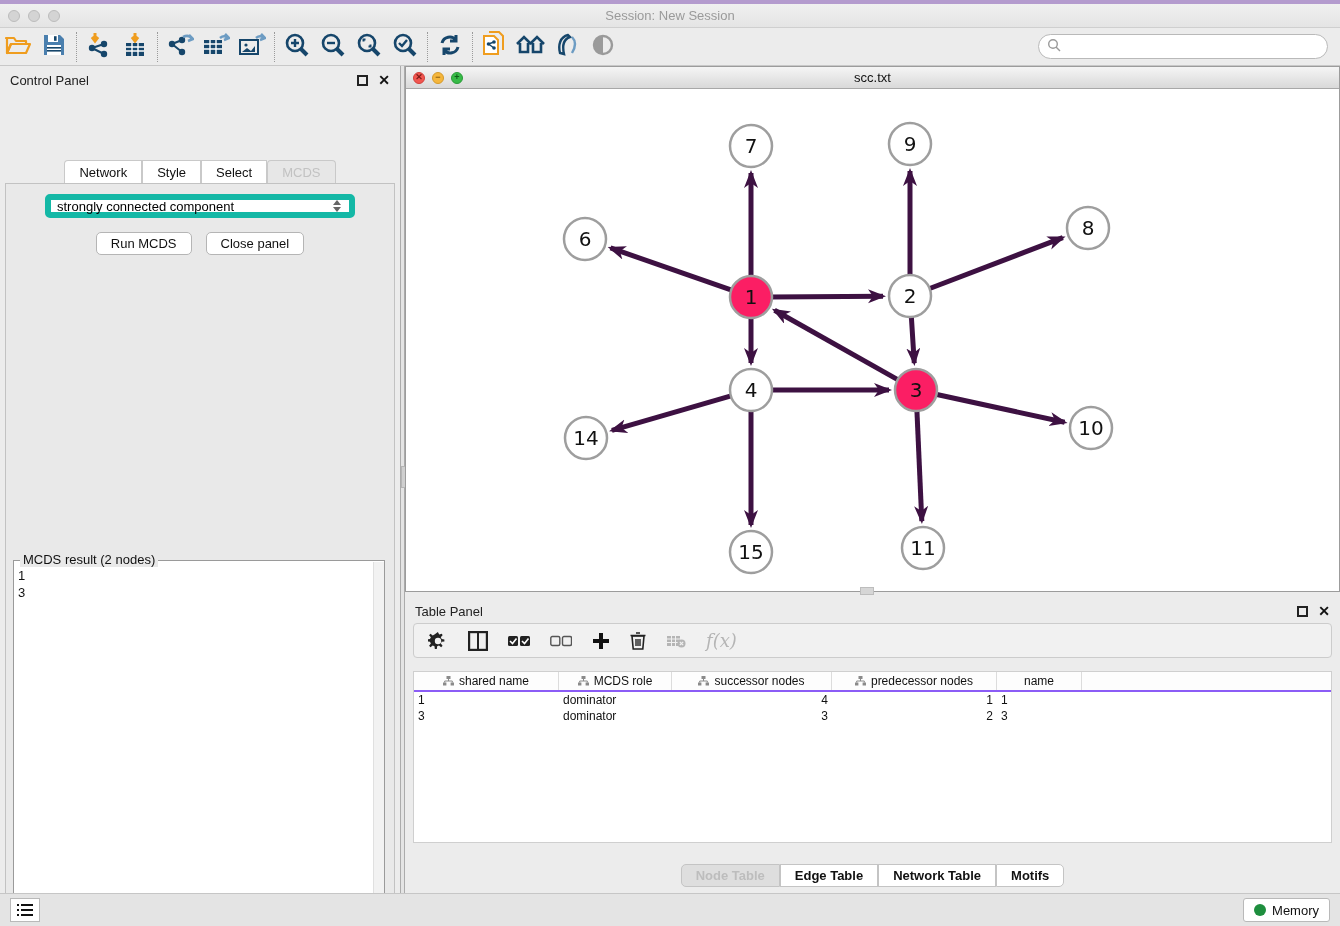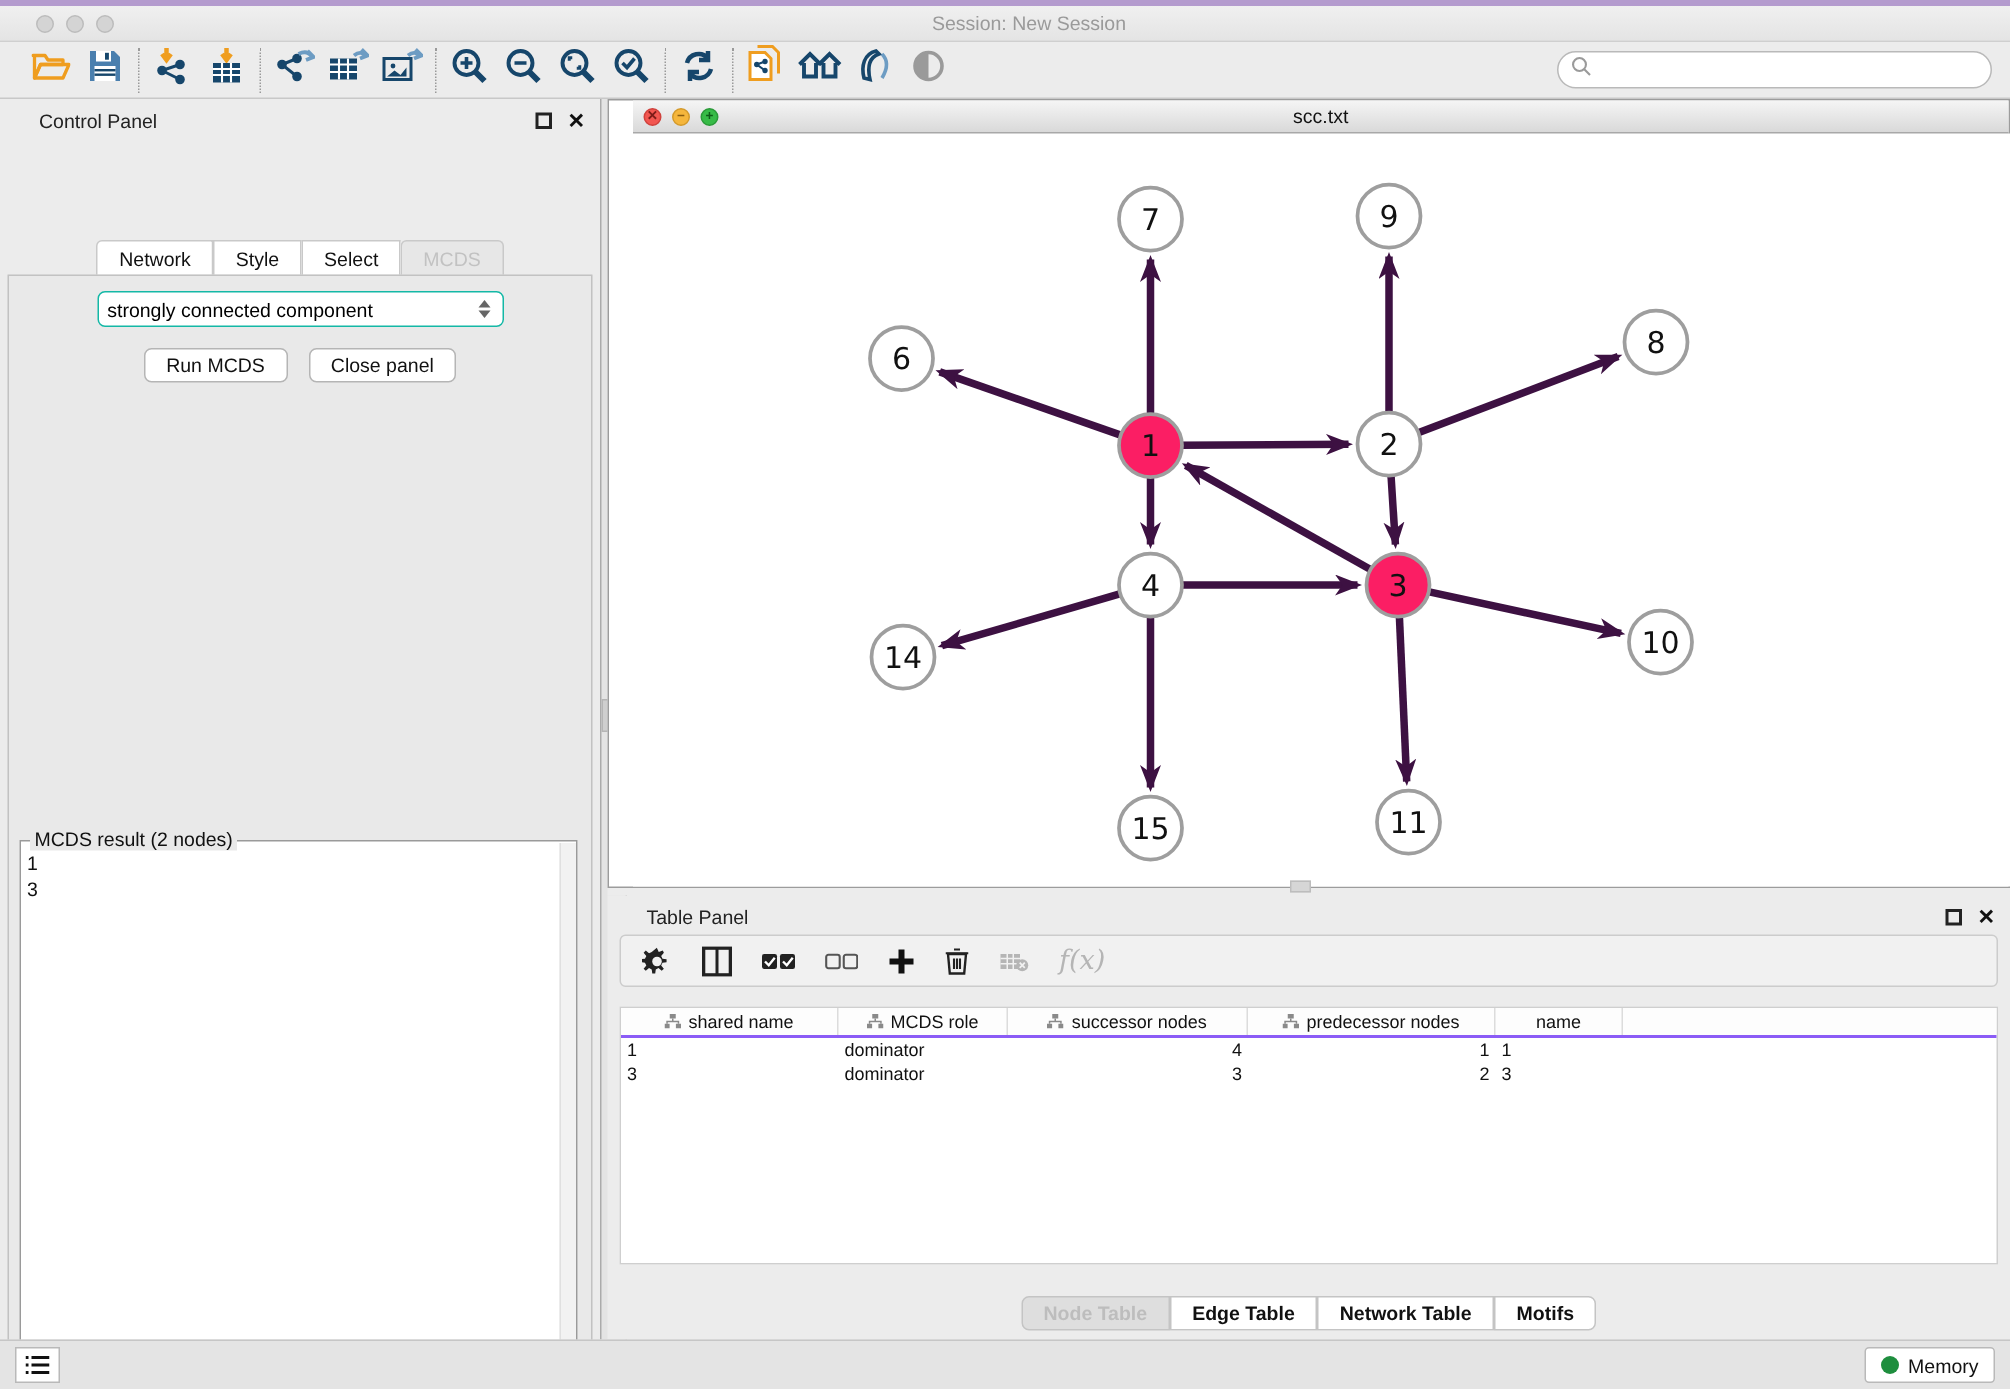--- a/index.html
+++ b/index.html
@@ -1,18 +1,18 @@
 <!DOCTYPE html>
 <html><head>
 <meta charset="utf-8">
 <style>
   * { margin:0; padding:0; box-sizing:border-box; }
   html,body { width:1340px; height:926px; overflow:hidden;
     font-family:"Liberation Sans", sans-serif; background:#ececec; }
-  .abs { position:absolute;padding-left:16px; }
+  .abs { position:absolute; }
 
   
   #top-strip { left:0; top:0; width:1340px; height:4px; background:#b49bce; }
   #titlebar { left:0; top:4px; width:1340px; height:24px;
     background:linear-gradient(#f0f0f0,#e4e4e4); border-bottom:1px solid #cfcfcf;
     display:flex; align-items:center; }
   .tl-dot { width:12px; height:12px; border-radius:50%; background:#d4d4d4;
     border:1px solid #bcbcbc; margin-left:8px; }
   #titlebar-title { position:absolute; width:100%; text-align:center;
     color:#9a9a9a; font-size:13px; }
@@ -39,22 +39,22 @@
   .win-close { font-size:14px; font-weight:bold; color:#111; }
   #cp-tabs { position:absolute; left:0; top:94px; width:400px; display:flex;
     justify-content:center; }
   .cp-tab { font-size:13px; padding:4px 14px; background:#fff;
     border:1px solid #c9c9c9; border-bottom:none; color:#111; }
   .cp-tab:first-child { border-radius:4px 0 0 0; }
   .cp-tab.active { background:#e7e7e7; color:#c2c2c2; border-radius:4px 4px 0 0; }
   #cp-content { position:absolute; left:5px; top:117px; width:390px; height:758px;
     background:#e9e9e9; border:1px solid #c2c2c2; }
   #opt-label { margin-top:18px; text-align:center; font-size:13px; color:#111; }
-  #opt-select { margin:10px auto 0 auto; width:271px; height:24px; background:#fff;
-    border:1px solid #14b8a6; border-radius:5px; display:flex; align-items:center;
+  #opt-select { margin:10px auto 0 auto; width:310px; height:24px; background:#fff;
+    border:6px solid #14b8a6; border-radius:5px; display:flex; align-items:center;
     padding:0 6px; font-size:13px; }
   #opt-select .val { flex:1; }
   .stepper { display:flex; flex-direction:column; gap:2px; margin-right:2px; }
   .stepper i { width:0; height:0; border-left:4px solid transparent;
     border-right:4px solid transparent; }
   .stepper .up { border-bottom:5px solid #666; }
   .stepper .down { border-top:5px solid #666; }
   #cp-buttons { margin-top:14px; display:flex; justify-content:center; gap:14px; }
   .mac-btn { background:#fff; border:1px solid #b5b5b5; border-radius:5px;
     font-size:13px; padding:3px 14px; color:#111;

